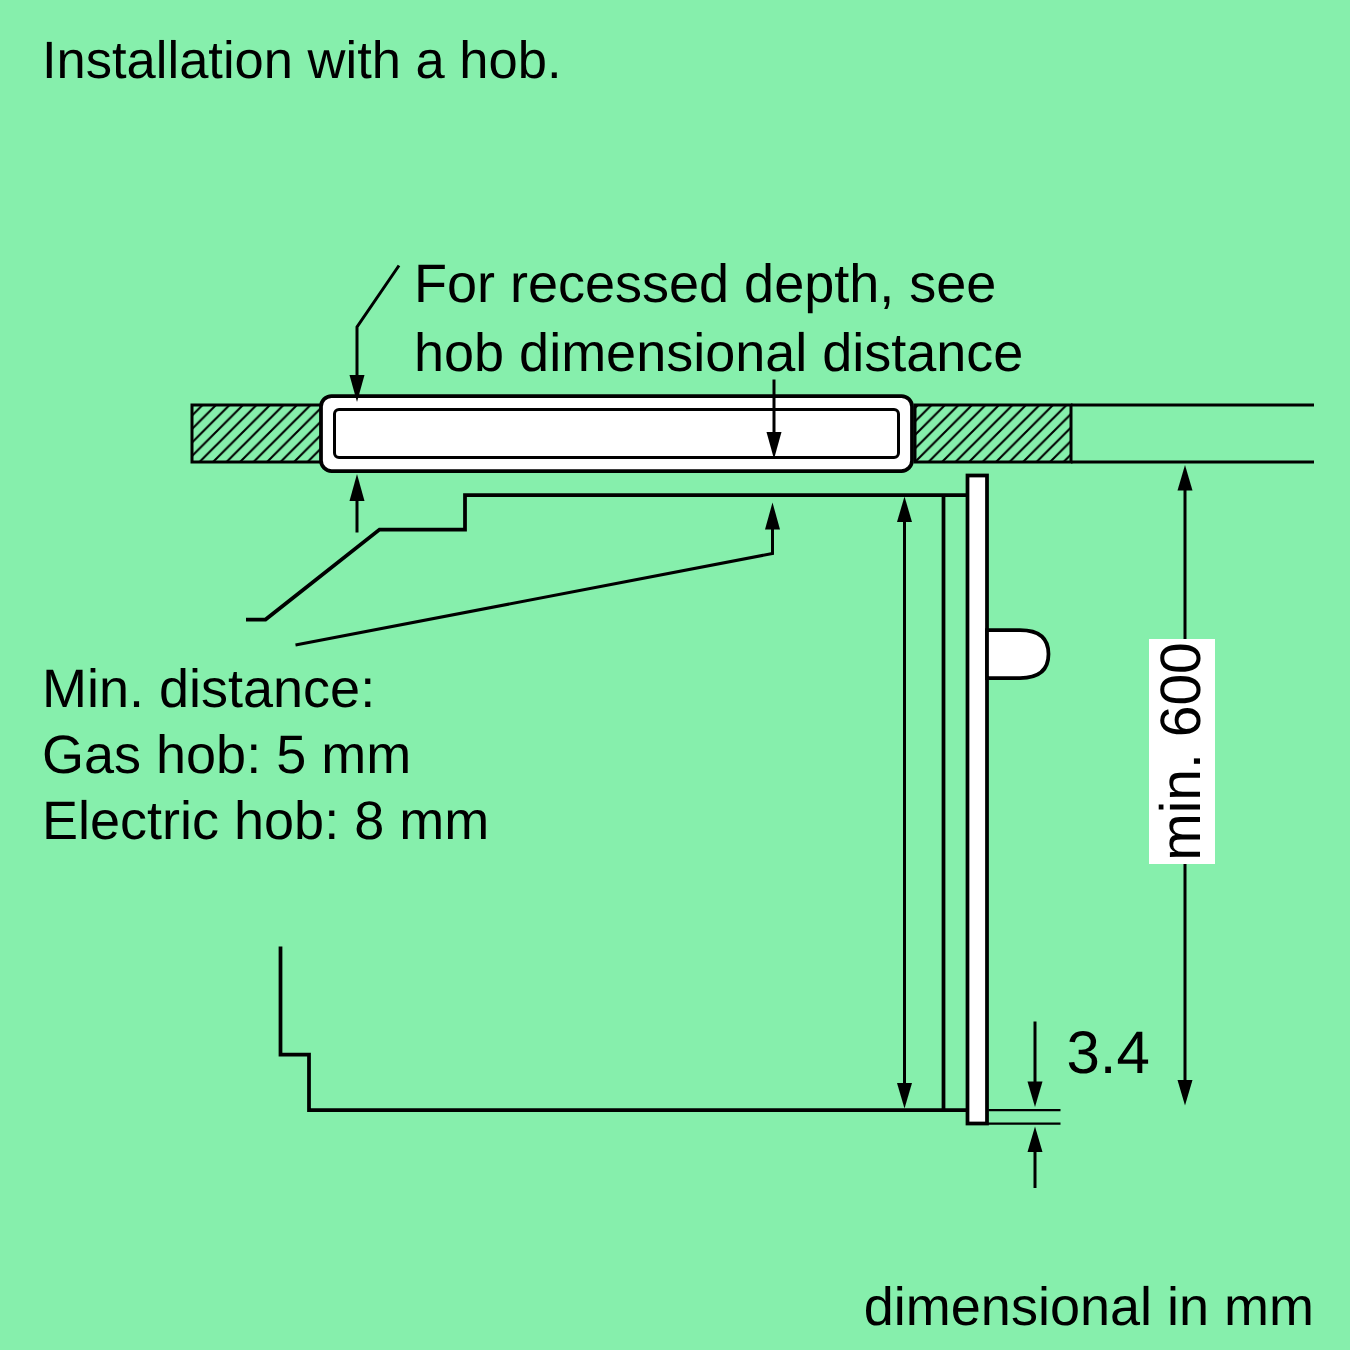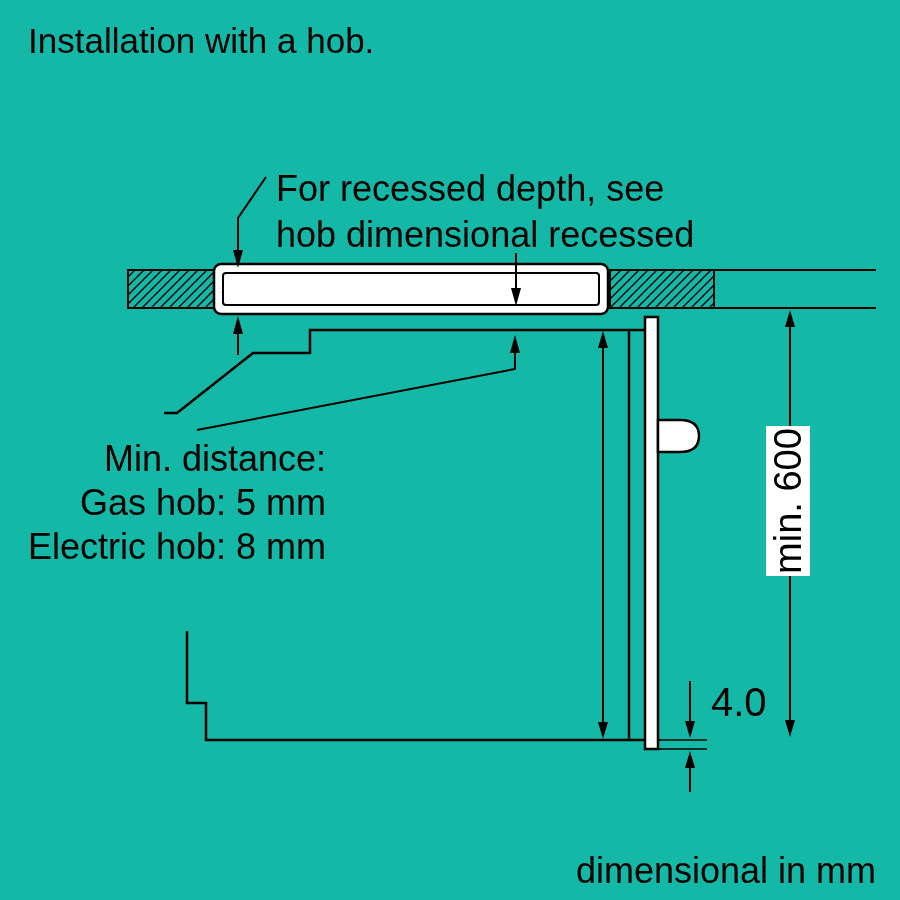--- a/index.html
+++ b/index.html
@@ -4,21 +4,21 @@
 <style>
   html, body {
     margin: 0;
     padding: 0;
     background: #ffffff;
   }
   .canvas {
     position: relative;
     width: 900px;
     height: 900px;
-    background: #14b8a6;
+    background: #86efac;
     font-family: "Liberation Sans", sans-serif;
     color: #000000;
     overflow: hidden;
   }
   .diagram-svg {
     position: absolute;
     left: 0;
     top: 0;
     z-index: 1;
   }
@@ -37,21 +37,20 @@
     left: 276px;
     top: 166px;
     font-size: 36px;
     line-height: 46px;
   }
   .mindist-note {
     left: 28px;
     top: 437px;
     font-size: 36px;
     line-height: 44px;
-    text-align: right;
   }
   .dim-570 {
     left: 563px;
     top: 498px;
     width: 80px;
     height: 44px;
     line-height: 44px;
     text-align: center;
     font-size: 40px;
     background: #ffffff;
@@ -156,27 +155,27 @@
       <polygon points="690,738 685,721 695,721" fill="#000"></polygon>
       <line x1="690" y1="792" x2="690" y2="767" stroke="#000" stroke-width="2"></line>
       <polygon points="690,751 685,768 695,768" fill="#000"></polygon>
     </g>
   </svg>
 
   <div class="txt title">Installation with a hob.</div>
 
   <div class="txt recess-note">
     <div>For recessed depth, see</div>
-    <div>hob dimensional recessed</div>
+    <div>hob dimensional distance</div>
   </div>
 
   <div class="txt mindist-note">
     <div>Min. distance:</div>
     <div>Gas hob: 5 mm</div>
     <div>Electric hob: 8 mm</div>
   </div>
 
   <div class="txt dim-600">min. 600</div>
-  <div class="txt dim-75">4.0</div>
+  <div class="txt dim-75">3.4</div>
 
   <div class="txt footer">dimensional in mm</div>
 
 </div>
 
 </body></html>

